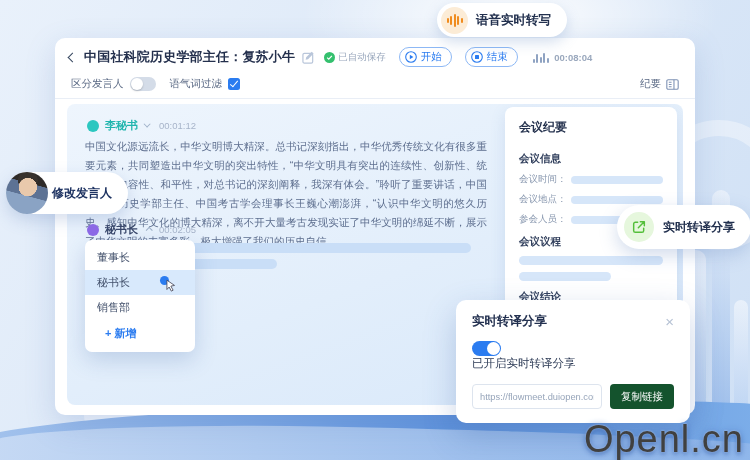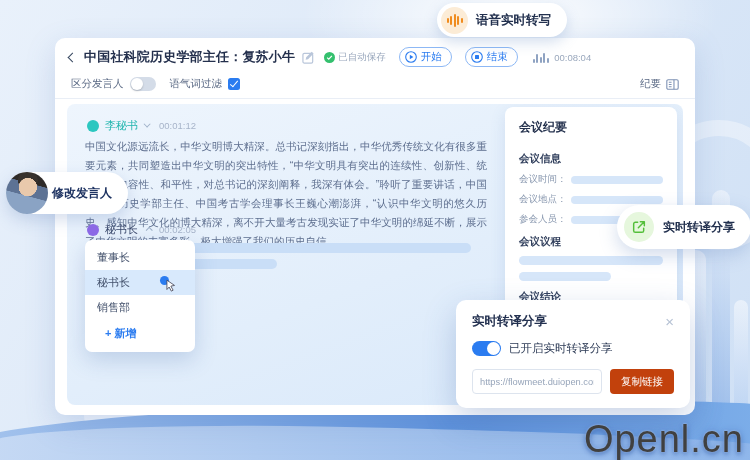--- a/index.html
+++ b/index.html
@@ -36,38 +36,38 @@
   .window { position:absolute; left:55px; top:38px; width:640px; height:377px; background:#fff;
     border-radius:10px; box-shadow:0 10px 30px rgba(90,125,185,.22); z-index:1; }
   .hdr { display:flex; align-items:center; gap:7px; padding:9px 14px 4px 14px; }
   .chev-left { width:7px; height:7px; border-left:1.7px solid #36465f; border-bottom:1.7px solid #36465f; transform:rotate(45deg); margin-right:1px; cursor:pointer; }
   .title { font-size:13px; font-weight:bold; color:#24304d; letter-spacing:.2px; white-space:nowrap; }
   .autosave { display:flex; align-items:center; gap:3px; font-size:9.5px; color:#9aa8bd; margin-left:2px; }
   .pill-btn { display:inline-flex; align-items:center; gap:4px; border:1px solid #8db8f5; color:#2b7cf0;
     border-radius:11px; padding:2px 9px 2px 5px; font-size:10.5px; background:#fff; cursor:pointer; margin-left:6px; }
   .timer { display:flex; align-items:end; gap:1.5px; margin-left:8px; }
   .timer i { display:block; width:2px; background:#8fa3c2; border-radius:1px; }
-  .timer-text { font-size:9.5px; color:#9aa8bd; margin-left:4px; align-self:center; }
+  .timer-text { font-size:9.5px; color:#9aa8bd; margin-left:4px; align-self:center;font-weight:bold; }
   .hdr-right { margin-left:auto; display:flex; align-items:center; gap:12px; }
   .share-btn { background:#2b7cf0; color:#fff; font-size:11px; padding:4px 15px; border-radius:4px; border:none; cursor:pointer; }
   .ctl-row { display:flex; align-items:center; padding:6px 16px 7px 16px; }
   .ctl-label { font-size:10.5px; color:#5b6a85; }
   .toggle-off { width:26px; height:14px; background:#d4dce8; border-radius:8px; position:relative; margin:0 14px 0 6px; cursor:pointer; }
   .toggle-off::after { content:""; position:absolute; left:1px; top:1px; width:12px; height:12px; background:#fff; border-radius:50%; box-shadow:0 1px 2px rgba(0,0,0,.2); }
   .checkbox { width:12px; height:12px; background:#2b7cf0; border-radius:2.5px; margin-left:6px; cursor:pointer; }
   .checkbox::after { content:""; display:block; width:3px; height:7px; border-right:1.6px solid #fff; border-bottom:1.6px solid #fff; transform:rotate(40deg); margin:1px auto 0; }
   .ctl-right { margin-left:auto; display:flex; align-items:center; gap:5px; }
   .divider { height:1px; background:#e9eef6; margin:0 0 0 0; }
 
   
   .content { position:absolute; left:12px; top:66px; width:616px; height:301px; border-radius:8px;
     background:linear-gradient(160deg,#eef5fd 0%,#e2eefb 55%,#d8e8fa 100%); overflow:hidden; }
   .sp-row { position:absolute; display:flex; align-items:center; gap:6px; }
   .sp-dot { width:12px; height:12px; border-radius:50%; }
-  .sp-name { font-size:11px; font-weight:normal; }
+  .sp-name { font-size:11px; font-weight:bold; }
   .caret { width:5px; height:5px; border-left:1.4px solid #9fb0c8; border-bottom:1.4px solid #9fb0c8; display:inline-block; margin:0 2px; }
   .caret.down { transform:rotate(-45deg) translateY(-2px); }
   .caret.up { transform:rotate(135deg) translateY(-1px); }
   .sp-time { font-size:9.5px; color:#a7b4c9; }
   .para { position:absolute; left:18px; top:33px; width:402px; font-size:10.5px; line-height:19px; color:#5d6e8e; text-align:justify; }
   .skel { position:absolute; height:10px; border-radius:5px; background:#c9def7; }
 
   
   .panel { position:absolute; left:438px; top:3px; width:172px; height:232px; background:#fff; border-radius:8px;
     box-shadow:0 5px 16px rgba(70,110,180,.14); padding:12px 14px; z-index:2; }
@@ -103,28 +103,28 @@
     display:flex; align-items:center; padding:0 16px 0 7px; gap:9px; box-shadow:0 6px 18px rgba(90,125,185,.28); z-index:6; cursor:pointer; }
   .share-pill-circle { width:30px; height:30px; border-radius:50%; background:#e6f7dd; display:flex; align-items:center; justify-content:center; }
   .share-pill-label { font-size:12px; font-weight:bold; color:#22304e; white-space:nowrap; }
 
   
   .modal { position:absolute; left:456px; top:300px; width:234px; background:#fff; border-radius:10px;
     padding:13px 16px 14px 16px; box-shadow:0 12px 32px rgba(60,100,170,.28); z-index:7; }
   .modal-head { display:flex; align-items:center; justify-content:space-between; margin-bottom:11px; }
   .modal-title { font-size:12.5px; font-weight:bold; color:#233150; }
   .modal-close { font-size:15px; color:#b6c2d4; cursor:pointer; line-height:1; }
-  .modal-toggle-row { display:flex; align-items:flex-end; gap:8px; margin-bottom:13px; }
+  .modal-toggle-row { display:flex; align-items:flex-start; margin-bottom:13px;flex-direction:column; }
   .toggle-on { width:29px; height:15px; background:#2b7cf0; border-radius:8px; position:relative; cursor:pointer; flex:none; }
   .toggle-on::after { content:""; position:absolute; right:1px; top:1px; width:13px; height:13px; background:#fff; border-radius:50%; }
   .modal-toggle-label { font-size:11.5px; color:#2c3a55; }
   .modal-link-row { display:flex; gap:8px; }
   .url-input { flex:1; height:25px; border:1px solid #dde4ee; border-radius:4px; padding:0 7px;
     font-size:9.3px; color:#97a5ba; font-family:"Liberation Sans", sans-serif; background:#fff; min-width:0; }
-  .copy-btn { background:#c2410c; color:#fff; border:none; border-radius:4px; font-size:10.5px; padding:0 11px; cursor:pointer; flex:none; }
+  .copy-btn { background:#14532d; color:#fff; border:none; border-radius:4px; font-size:10.5px; padding:0 11px; cursor:pointer; flex:none; }
 
   .watermark { position:absolute; right:6px; bottom:-1px; font-size:38px; font-weight:normal; letter-spacing:1px; color:#404040;
     text-shadow:0 0 7px rgba(95,140,210,.95), 0 2px 4px rgba(60,100,170,.85), 0 0 2px rgba(255,255,255,.9); z-index:8; }
   svg { display:block; }
 </style>
 </head>
 <body>
 
 <div class="glow-top"></div>
 <div class="ring"></div>

